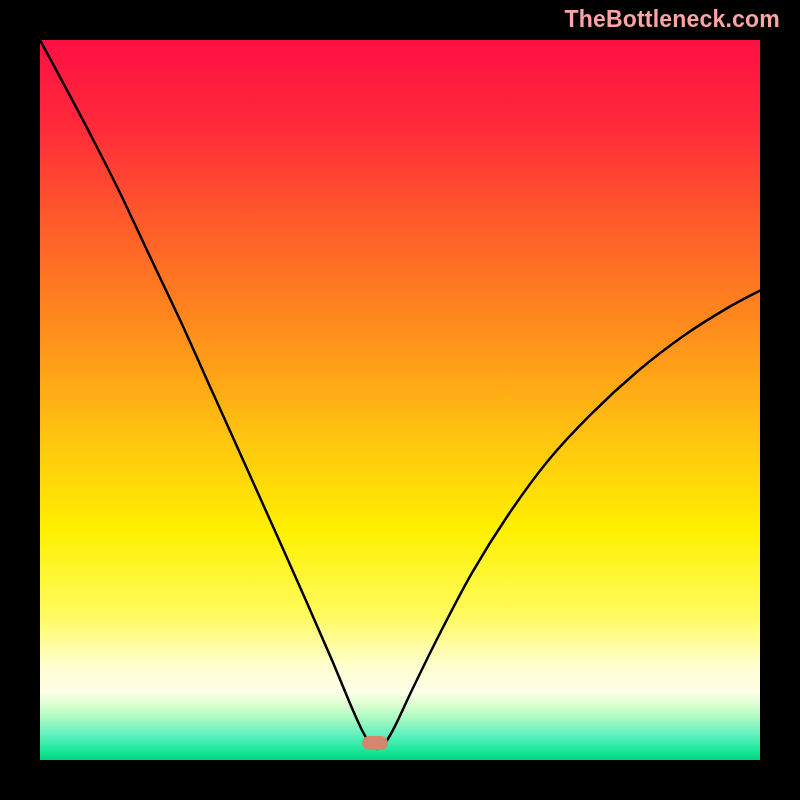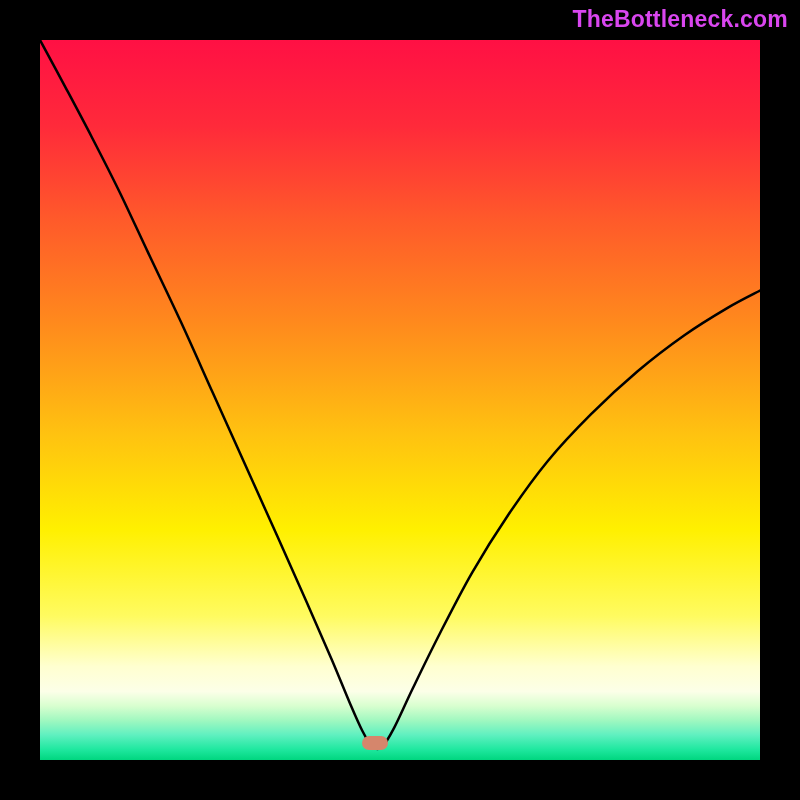--- a/index.html
+++ b/index.html
@@ -24,25 +24,25 @@
   }
   .curve-svg {
     position: absolute;
     inset: 0;
     width: 100%;
     height: 100%;
   }
   .watermark {
     position: absolute;
     top: 6px;
-    right: 12px;
+    right: 20px;
     font-family: Arial, Helvetica, sans-serif;
     font-size: 23px;
     font-weight: 600;
-    color: #d946ef;
+    color: #fca5a5;
     letter-spacing: 0.2px;
   }
   .marker {
     position: absolute;
     width: 26px;
     height: 14px;
     border-radius: 7px;
     transform: translate(-50%, -50%);
   }
 </style>

